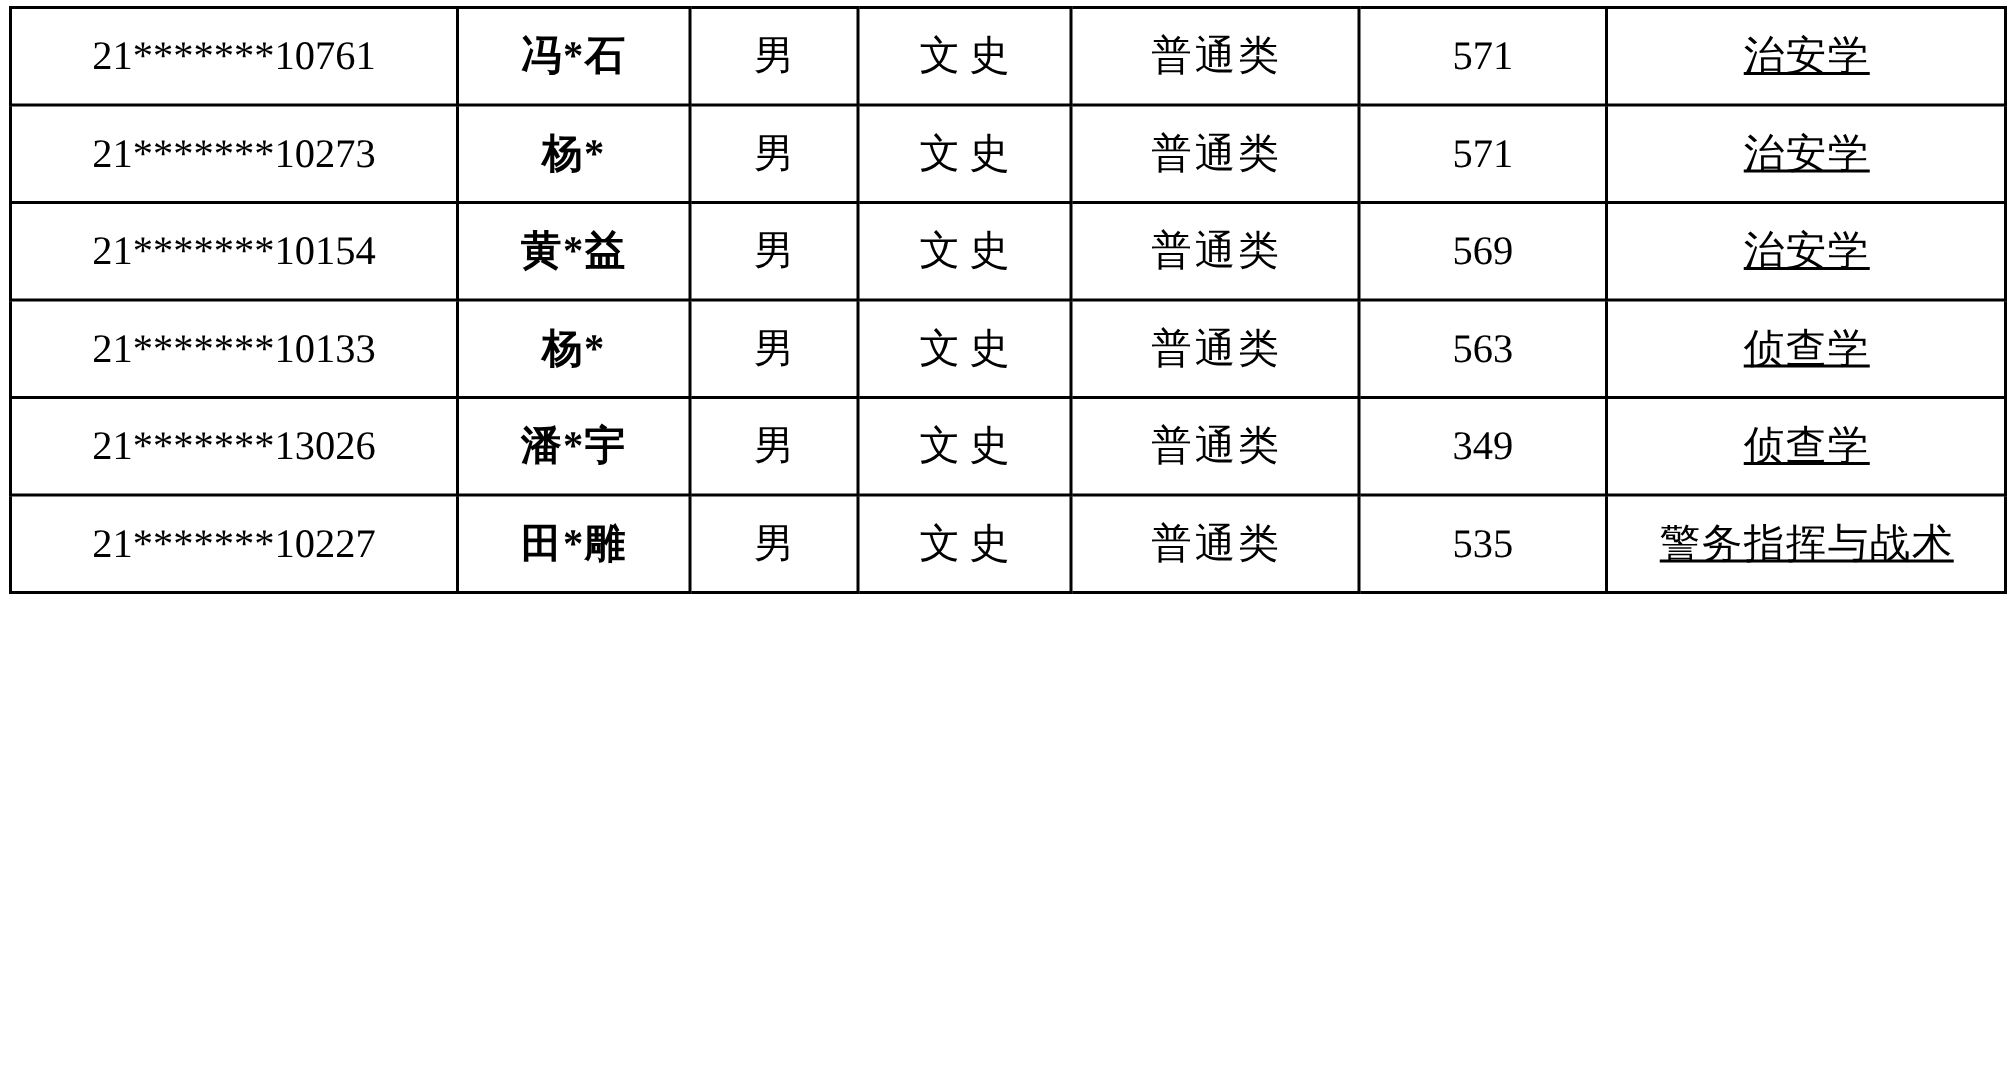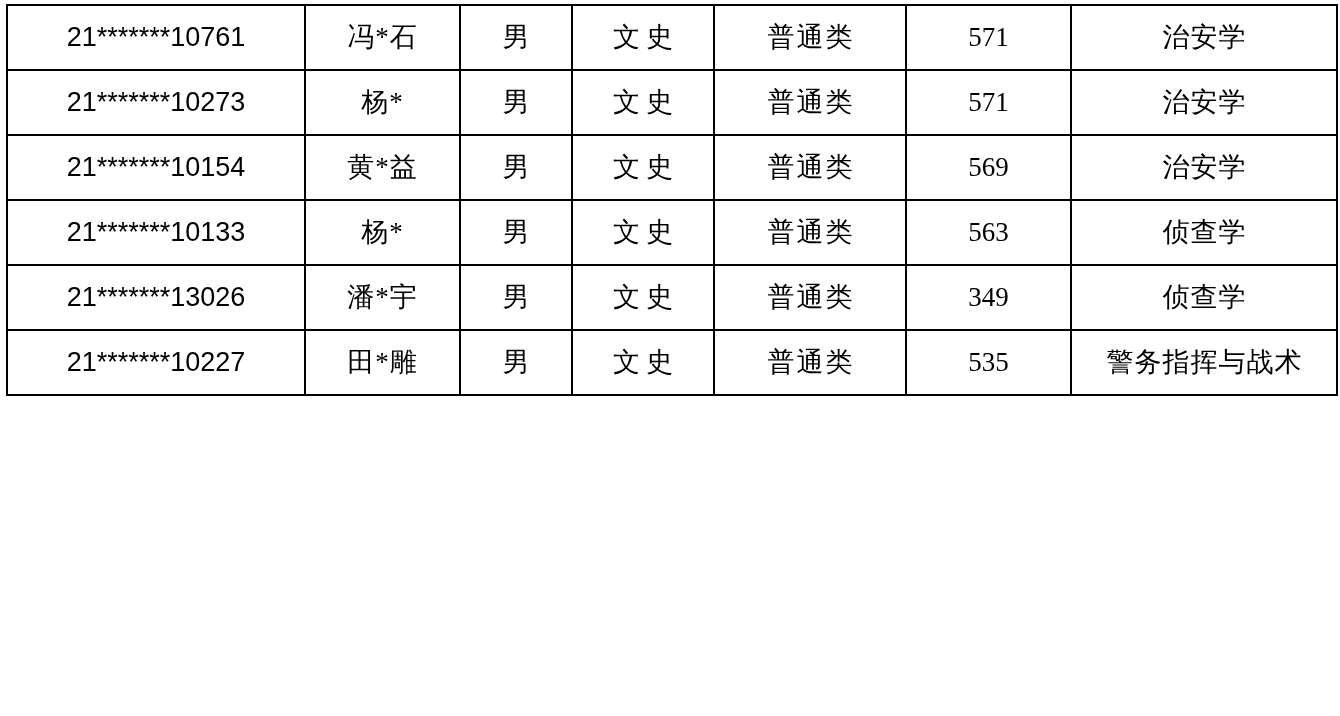--- a/index.html
+++ b/index.html
@@ -40,27 +40,28 @@
   
   col.c0 { width: 298px; }
   col.c1 { width: 155px; }
   col.c2 { width: 112px; }
   col.c3 { width: 142px; }
   col.c4 { width: 192px; }
   col.c5 { width: 165px; }
   col.c6 { width: 266px; }
 
   td.col-id {
-    font-family: Liberation Sans, sans-serif;
+    font-family: Liberation Serif, serif;
     letter-spacing: 0px;
     font-size: 27px;
   }
   td.col-name {
     font-size: 27px;
     letter-spacing: 1px;
+    font-weight: bold;
   }
   td.col-gender {
     font-size: 27px;
   }
   td.col-subject {
     font-size: 27px;
     letter-spacing: 6px;
     text-indent: 6px;
   }
   td.col-category {
@@ -68,20 +69,21 @@
     letter-spacing: 2px;
     text-indent: 2px;
   }
   td.col-score {
     font-size: 27px;
   }
   td.col-major {
     font-size: 27px;
     letter-spacing: 1px;
     text-indent: 1px;
+    text-decoration: underline;
   }
 </style>
 </head>
 <body>
 
 <div class="page">
   <table class="admission-table">
     <colgroup>
       <col class="c0">
         <col class="c1">

